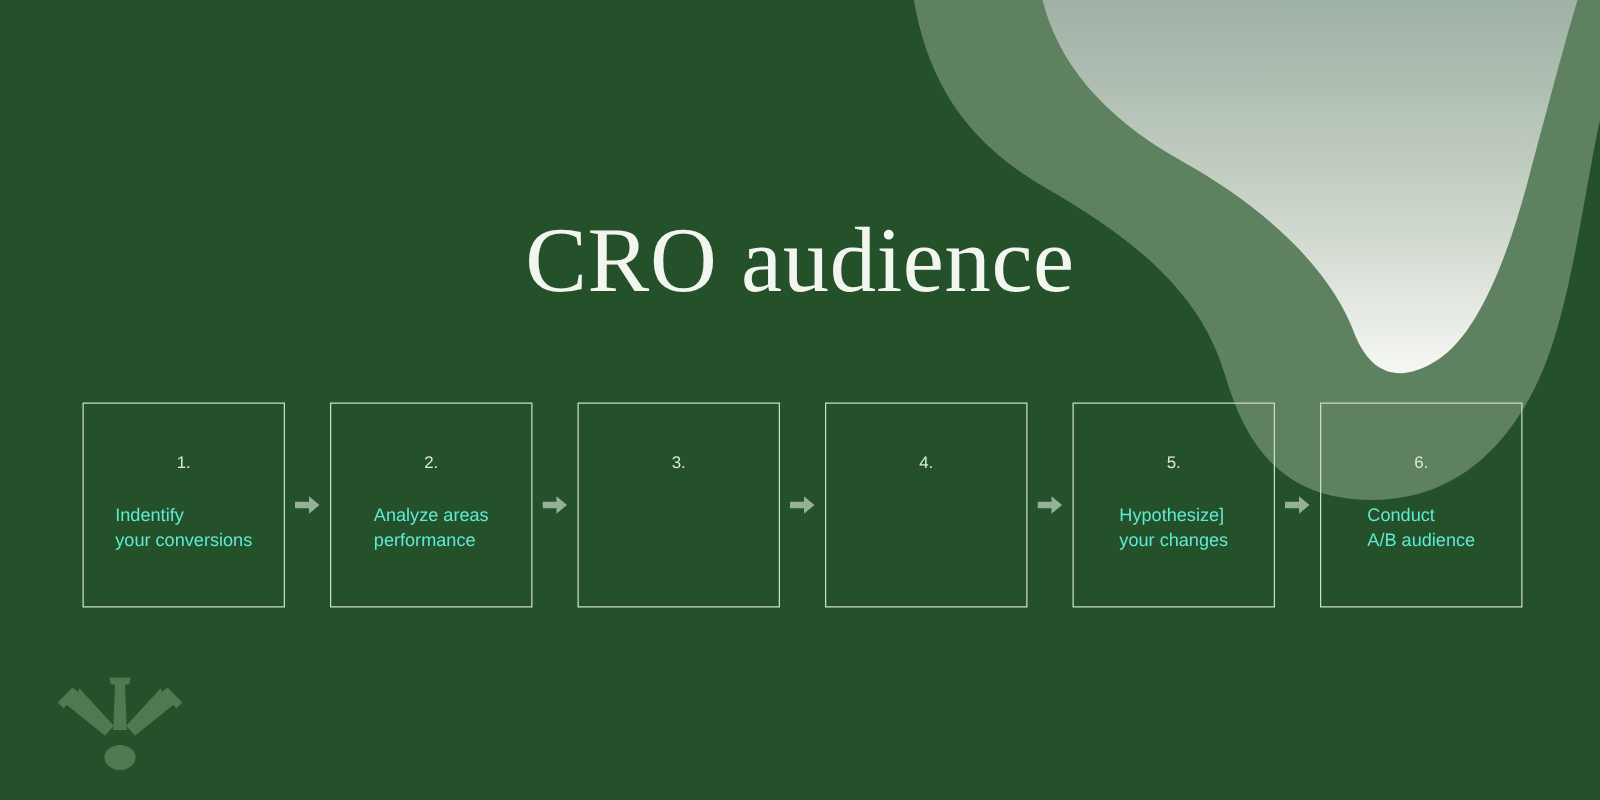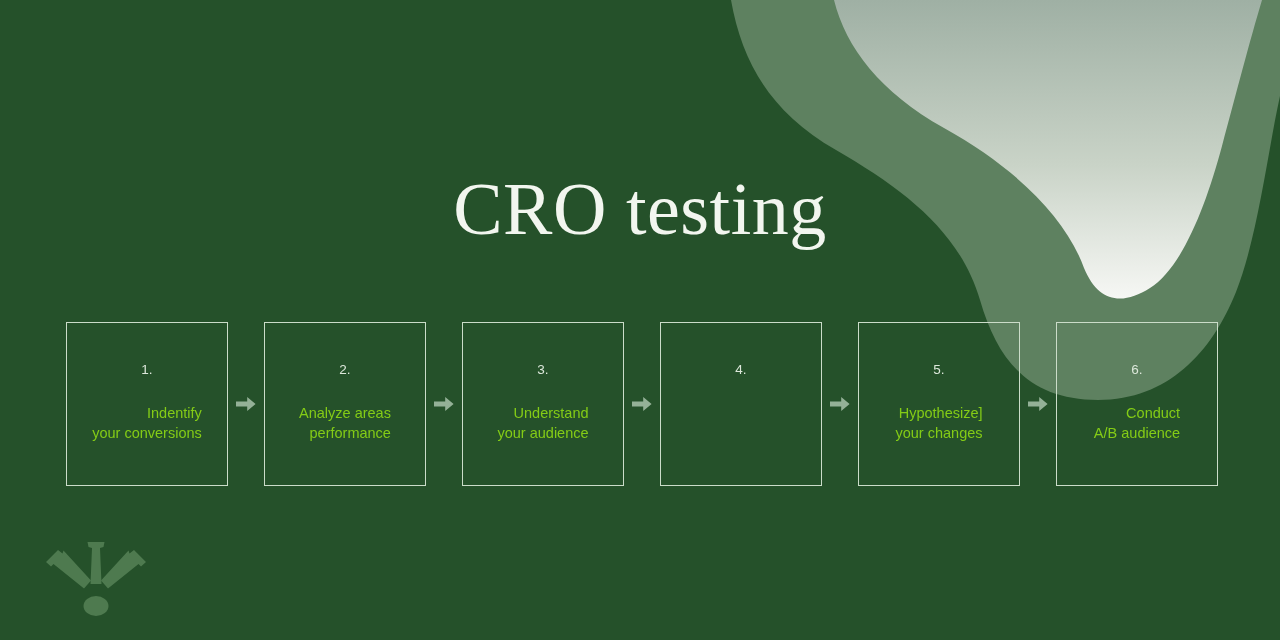--- a/index.html
+++ b/index.html
@@ -66,22 +66,22 @@
   .step-num {
     margin-top: 40px;
     font-size: 13.5px;
     color: #DCE7DA;
     line-height: 1;
   }
   .step-label {
     margin-top: 26px;
     font-size: 14.5px;
     line-height: 1.42;
-    color: #84cc16;
-    text-align: right;
+    color: #5eead4;
+    text-align: left;
     white-space: pre-line;
   }
   .arrow-cell {
     flex: 0 0 36px;
     display: flex;
     align-items: center;
     justify-content: center;
   }
   .arrow-cell svg { display: block; }
 
@@ -120,21 +120,21 @@
 
       <path d="M 834,0
                C 846,48 880,92 944,128
                C 1016,168 1066,218 1084,268
                C 1098,302 1122,306 1150,288
                C 1182,268 1206,206 1222,146
                C 1236,94 1250,40 1262,0 Z" fill="url(#innerGrad)"></path>
     </svg>
   </div>
 
-  <div class="title">CRO testing</div>
+  <div class="title">CRO audience</div>
 
   <div class="steps">
 
     <div class="step-box">
       <div class="step-num">1.</div>
       <div class="step-label">Indentify
 your conversions</div>
     </div>
 
     <div class="arrow-cell">
@@ -150,22 +150,20 @@
     </div>
 
     <div class="arrow-cell">
       <svg width="20" height="18" viewBox="0 0 20 18">
         <path d="M0 6.4 L11.2 6.4 L11.2 2.0 L19.6 9.0 L11.2 16.0 L11.2 11.6 L0 11.6 Z" fill="#94B197"></path>
       </svg>
     </div>
 
     <div class="step-box">
       <div class="step-num">3.</div>
-      <div class="step-label">Understand
-your audience</div>
     </div>
 
     <div class="arrow-cell">
       <svg width="20" height="18" viewBox="0 0 20 18">
         <path d="M0 6.4 L11.2 6.4 L11.2 2.0 L19.6 9.0 L11.2 16.0 L11.2 11.6 L0 11.6 Z" fill="#94B197"></path>
       </svg>
     </div>
 
     <div class="step-box">
       <div class="step-num">4.</div>

